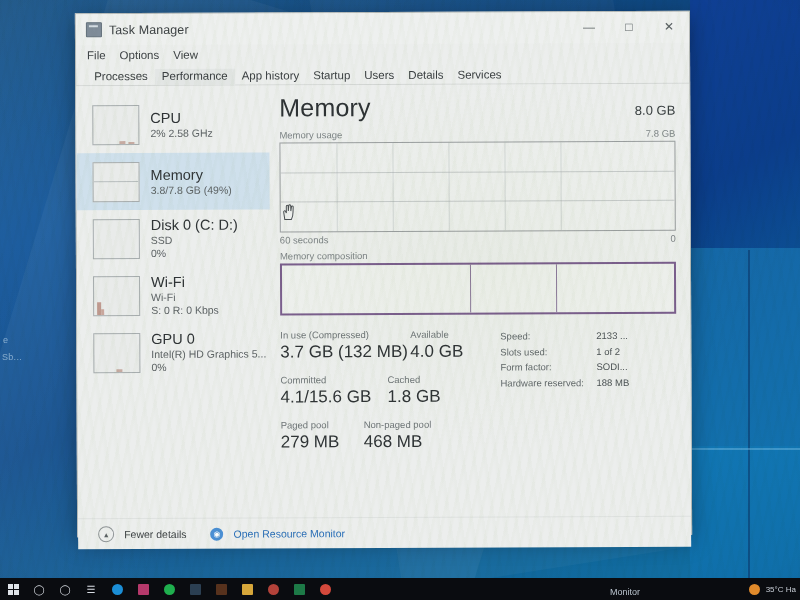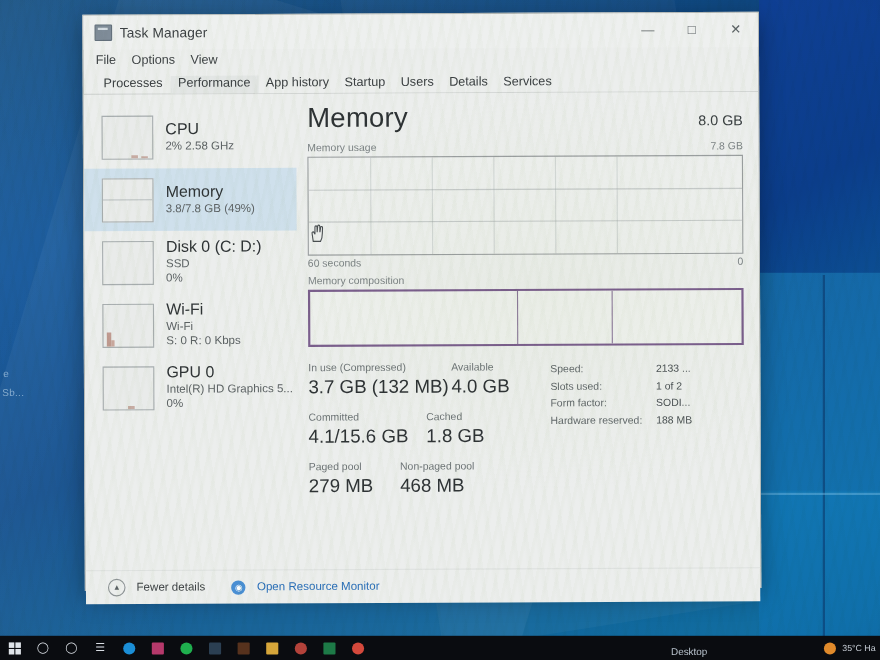--- a/index.html
+++ b/index.html
@@ -363,13 +363,13 @@
       <span class="tb-sq" style="background:#1d7a47;"></span>
     </div>
   <div class="tb-ico">
       <span class="tb-sq" style="background:#d4493c;border-radius:50%;"></span>
     </div>
   <div id="tray">
     <span class="tb-sq" style="background:#e08a2b;border-radius:50%;"></span>
     <span class="tray-txt">35°C  Ha</span>
   </div>
 </div>
-<div id="desktop-label">Desktop</div>
+<div id="desktop-label">Monitor</div>
 
 </body></html>

